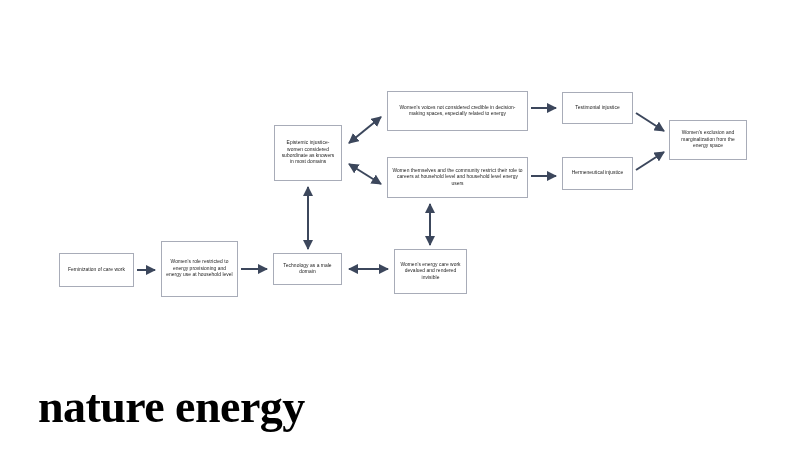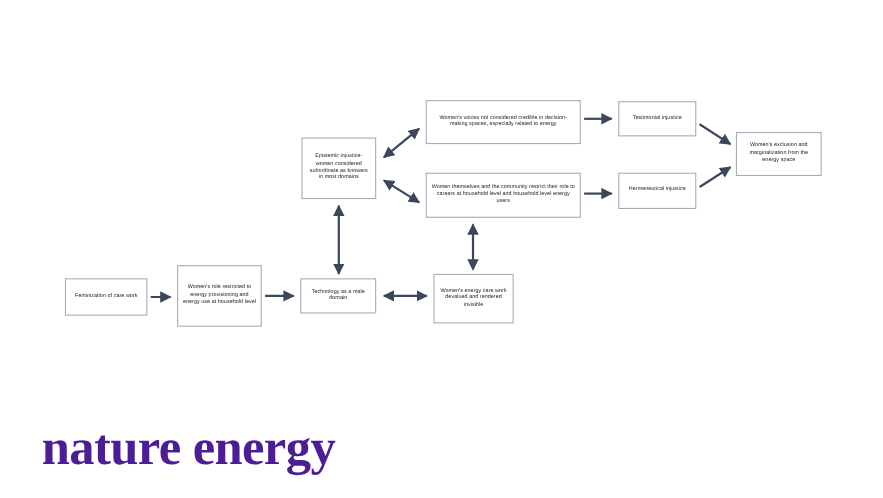--- a/index.html
+++ b/index.html
@@ -59,21 +59,21 @@
 
   
   #wordmark {
     position: absolute;
     left: 38px;
     top: 384px;
     font-family: "Liberation Serif", "DejaVu Serif", serif;
     font-weight: bold;
     font-size: 46px;
     letter-spacing: -0.012em;
-    color: #4c1d95;
+    color: #000000;
     white-space: nowrap;
     line-height: 1;
   }
 </style>
 </head>
 <body>
 
 <div id="canvas">
 
   <svg id="arrow-layer" viewBox="0 0 803 453" xmlns="http://www.w3.org/2000/svg">

